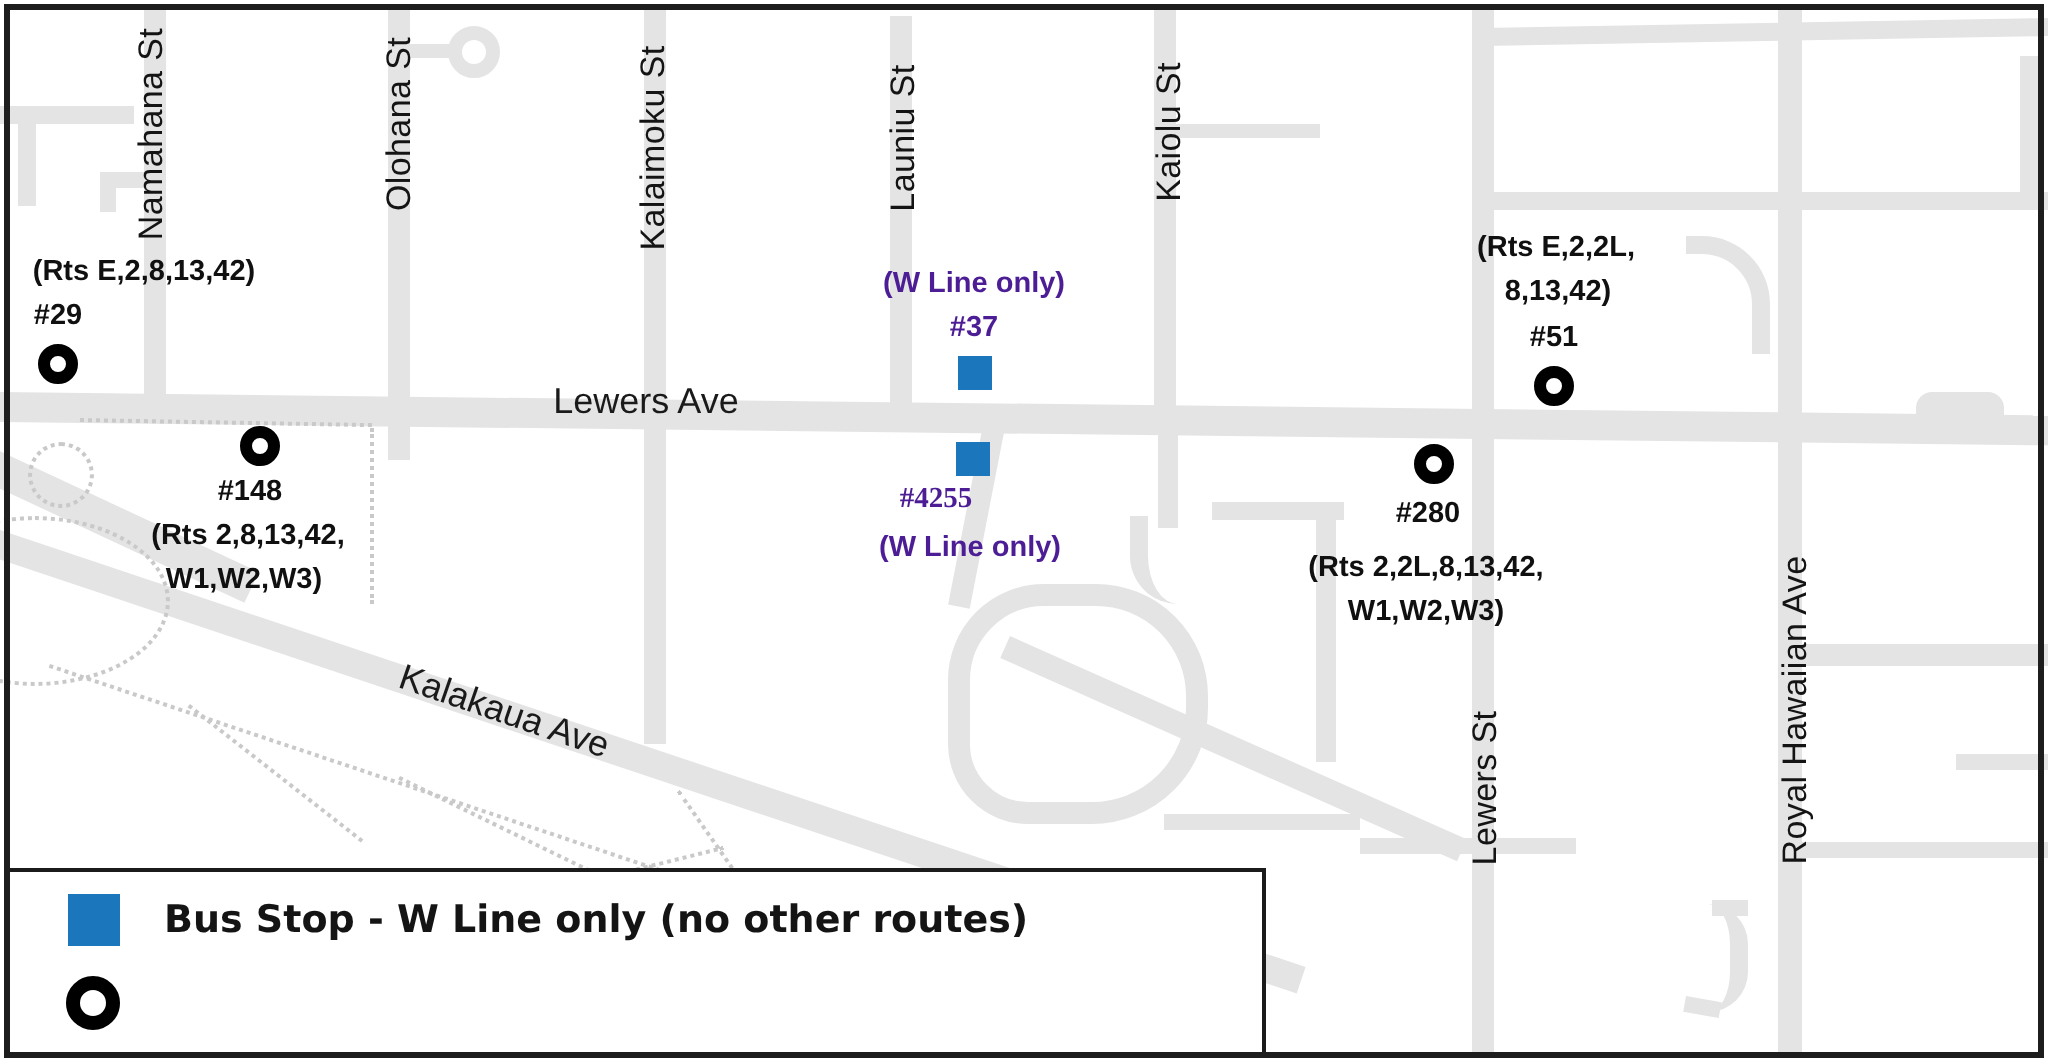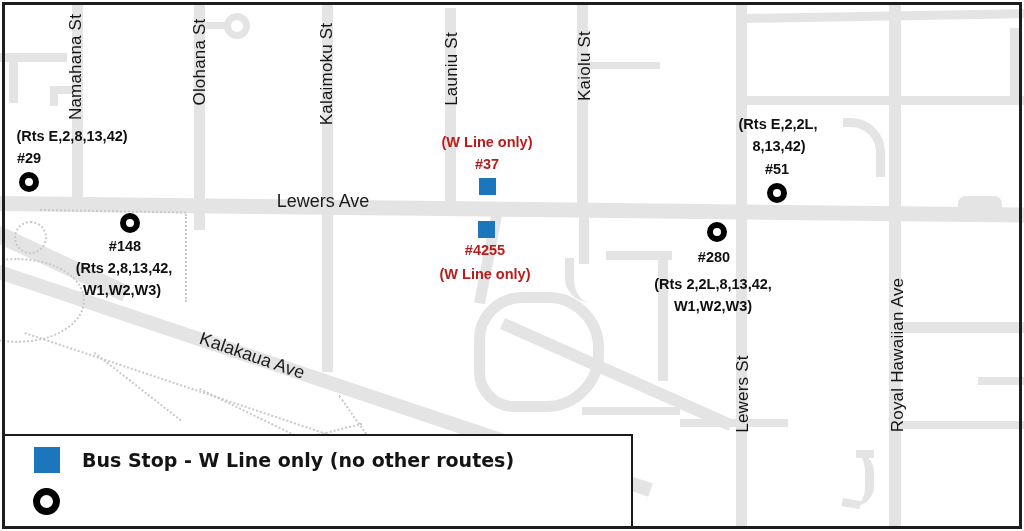--- a/index.html
+++ b/index.html
@@ -12,21 +12,21 @@
   
   .dot{position:absolute;z-index:2;border-top:2px dotted #c9c9c9;height:0;transform-origin:left top;}
   .dotshape{position:absolute;z-index:2;border:2px dotted #c9c9c9;background:transparent;box-sizing:border-box;}
   
   .vlabel{position:absolute;transform:translate(-50%,-50%) rotate(-90deg);font-size:17px;color:#141414;
           white-space:nowrap;z-index:5;letter-spacing:.2px;}
   .maplabel{position:absolute;transform:translate(-50%,-50%);font-size:18px;color:#1a1a1a;white-space:nowrap;z-index:5;}
   .maplabel.tilt{transform:translate(-50%,-50%) rotate(19deg);}
   .ann{position:absolute;transform:translate(-50%,-50%);font-size:14.5px;font-weight:bold;color:#101010;
        white-space:nowrap;z-index:6;}
-  .ann.blue{color:#b91c1c;}
+  .ann.blue{color:#4c1d95;}
   
   .ring{position:absolute;width:20px;height:20px;border:6px solid #000;background:#fff;border-radius:50%;
         box-sizing:border-box;z-index:7;}
   .bsq{position:absolute;width:17px;height:17px;background:#1b76bc;z-index:7;}
   
   .legend{position:absolute;left:2px;top:434px;width:631px;height:94px;background:#fff;
           border:2px solid #1b1b1b;box-sizing:border-box;z-index:15;
           font-family:"DejaVu Sans",sans-serif;}
   .legend .sq{position:absolute;left:30px;top:11px;width:26px;height:26px;background:#1b76bc;}
   .legend .rg{position:absolute;left:29px;top:52px;width:27px;height:27px;border:7px solid #000;
@@ -108,21 +108,21 @@
   <div class="ring" style="left:120px;top:213px;"></div>
   <div class="ann" style="left:125px;top:246px;">#148</div>
   <div class="ann" style="left:124px;top:268px;">(Rts 2,8,13,42,</div>
   <div class="ann" style="left:122px;top:290px;">W1,W2,W3)</div>
 
   <div class="ann blue" style="left:487px;top:142px;">(W Line only)</div>
   <div class="ann blue" style="left:487px;top:164px;">#37</div>
   <div class="bsq" style="left:479px;top:178px;"></div>
 
   <div class="bsq" style="left:478px;top:221px;"></div>
-  <div class="ann blue" style="left:485px;top:250px;">#4255</div>
+  <div class="ann blue" style="left:468px;top:250px;font-family:Liberation Serif, serif;">#4255</div>
   <div class="ann blue" style="left:485px;top:274px;">(W Line only)</div>
 
   <div class="ann" style="left:778px;top:124px;">(Rts E,2,2L,</div>
   <div class="ann" style="left:779px;top:146px;text-align:right;">8,13,42)</div>
   <div class="ann" style="left:777px;top:169px;">#51</div>
   <div class="ring" style="left:767px;top:183px;"></div>
 
   <div class="ring" style="left:707px;top:222px;"></div>
   <div class="ann" style="left:714px;top:257px;">#280</div>
   <div class="ann" style="left:713px;top:284px;">(Rts 2,2L,8,13,42,</div>

